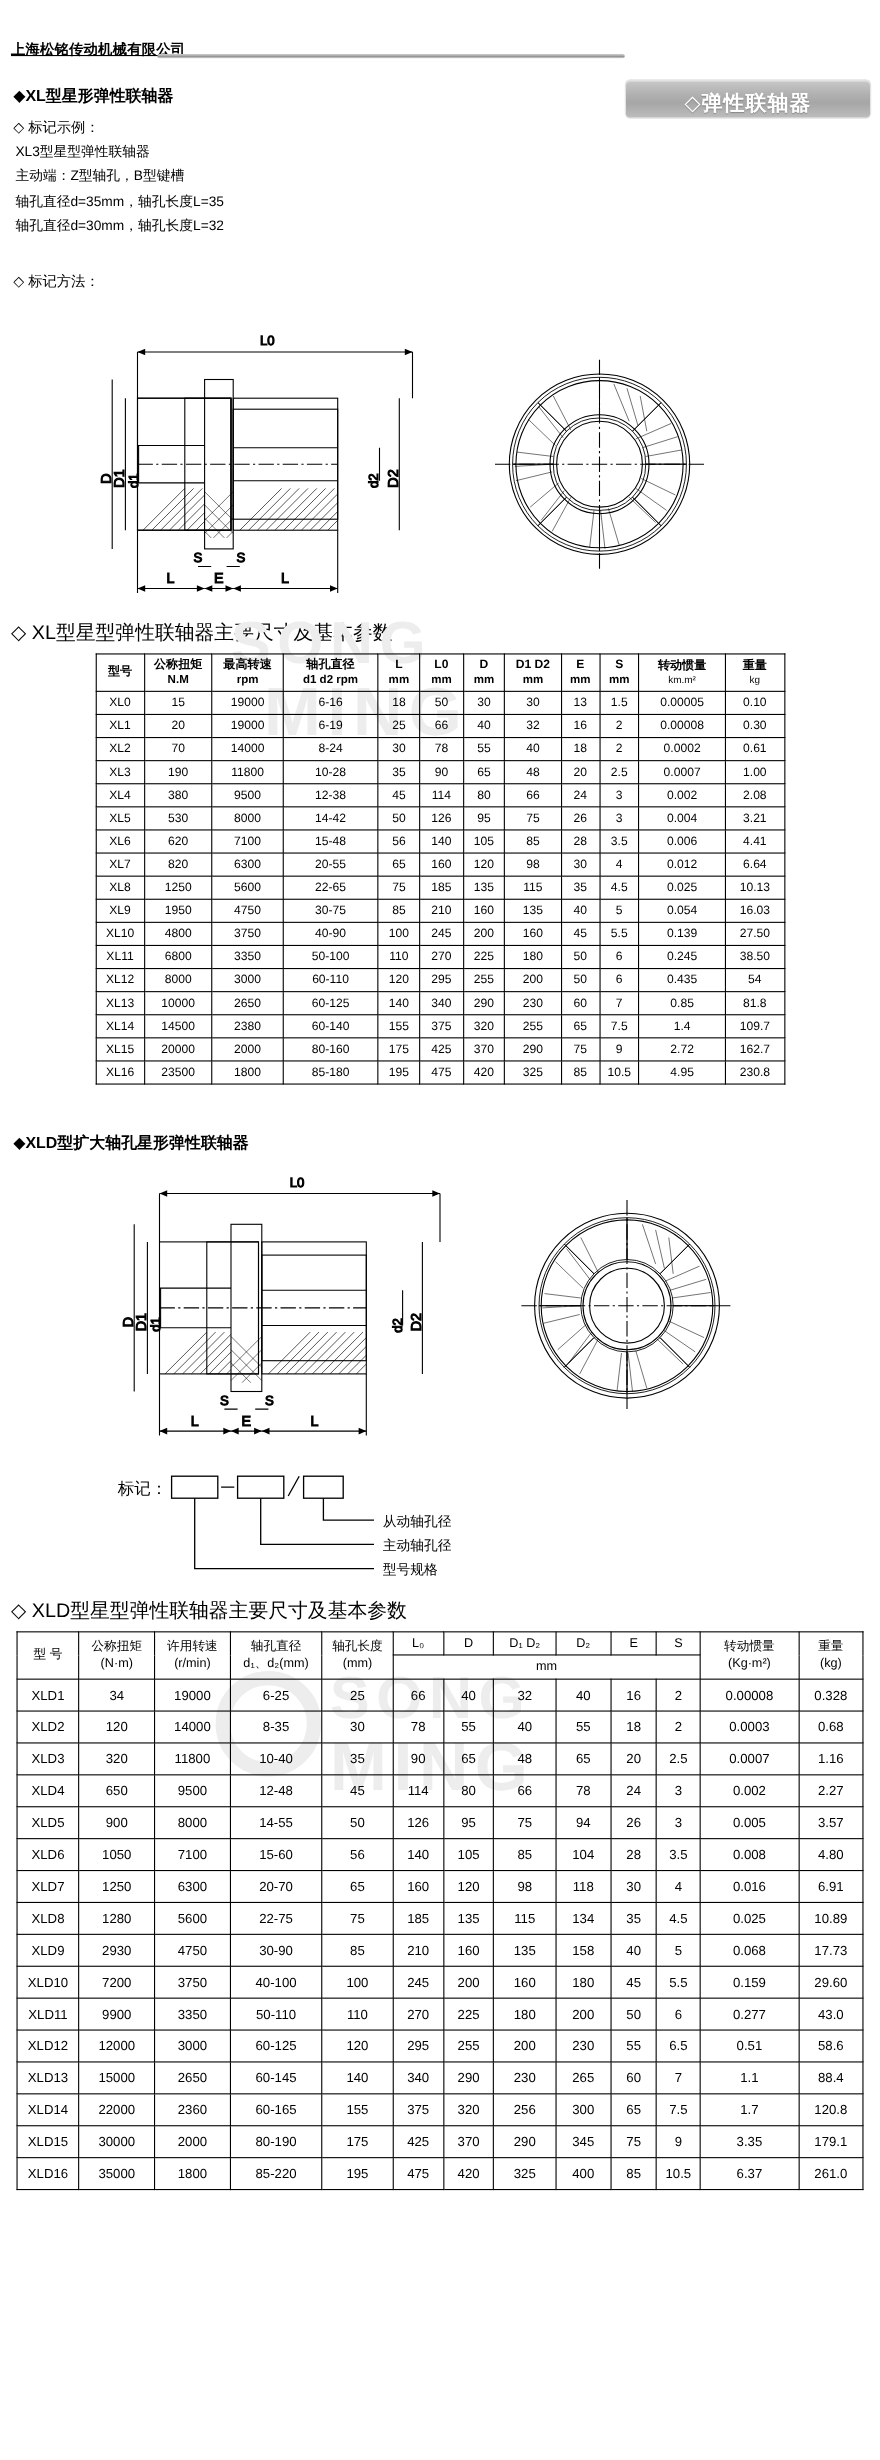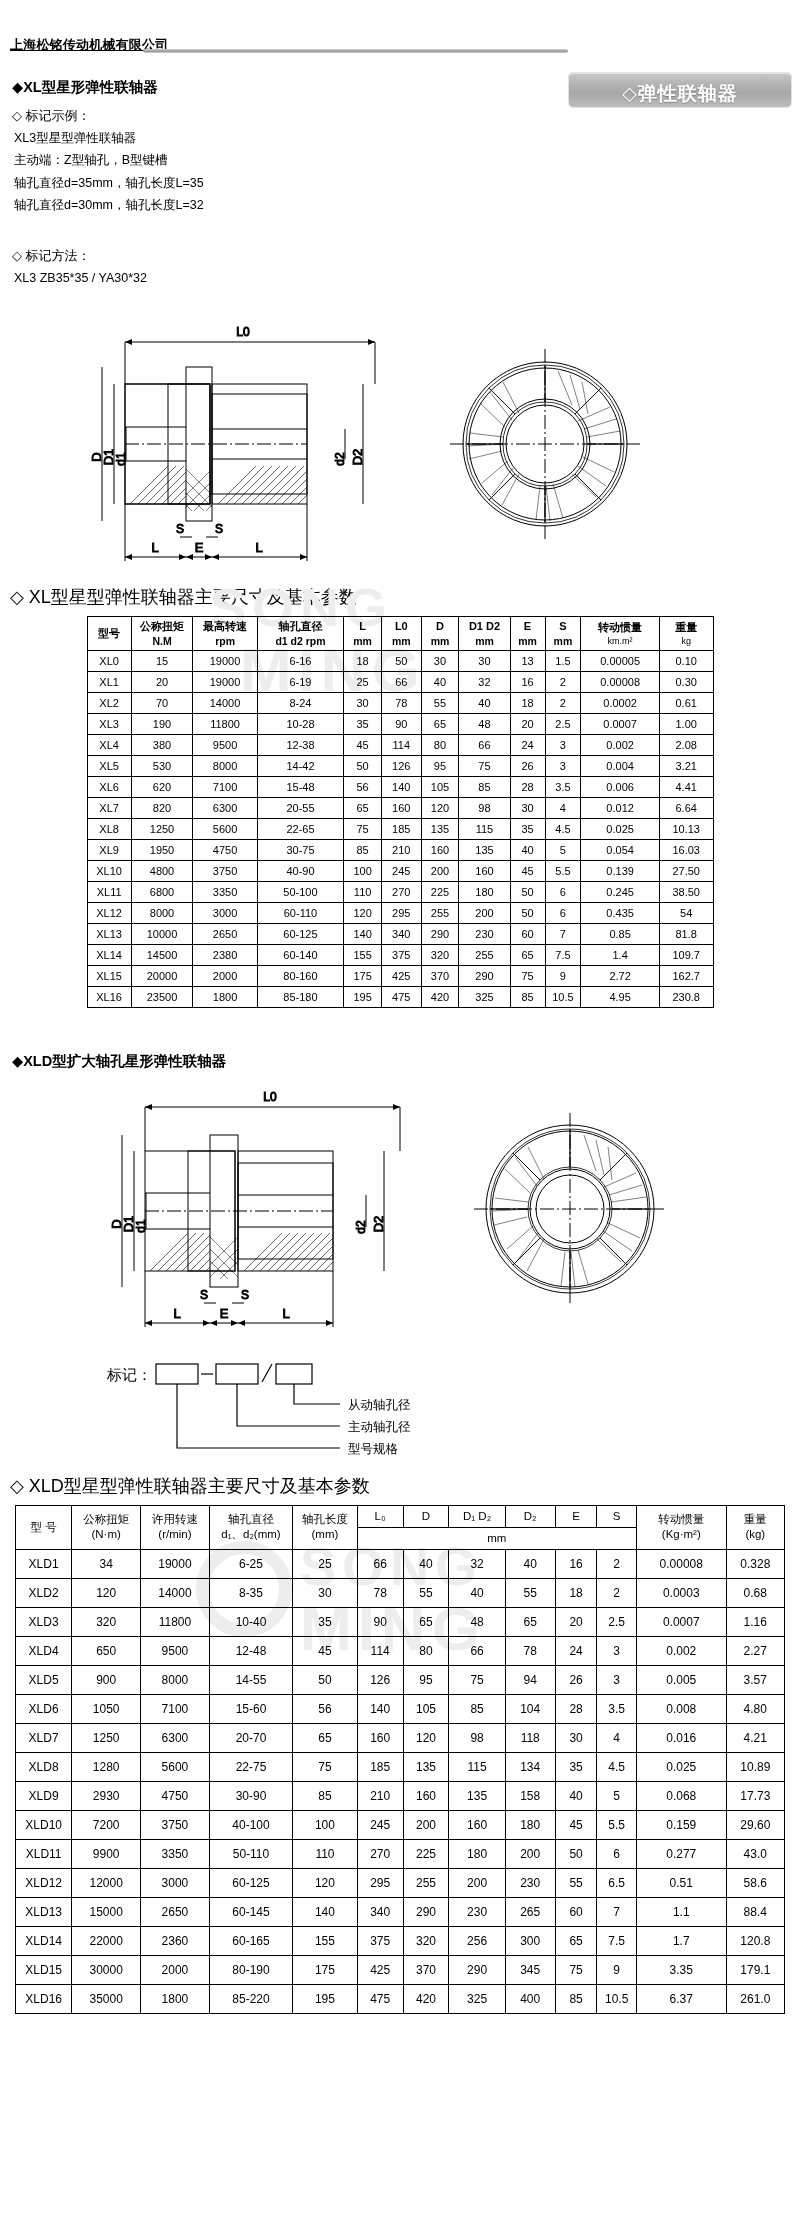--- a/index.html
+++ b/index.html
@@ -164,21 +164,20 @@
 
   <div class="sub-title">◇ 标记示例：</div>
   <div class="txt-line">XL3型星型弹性联轴器</div>
   <div class="txt-line">主动端：Z型轴孔，B型键槽</div>
   <div class="txt-line">轴孔直径d=35mm，轴孔长度L=35</div>
   <div class="txt-line">轴孔直径d=30mm，轴孔长度L=32</div>
 
   <div class="gap-lg"></div>
 
   <div class="sub-title">◇ 标记方法：</div>
-  <div class="txt-line">XL3 ZB35*35 / YA30*32</div>
 
   <div class="gap-md"></div>
 
   <div class="drawing">
     <svg width="800" height="270" viewBox="0 0 800 270">
       <g fill="none" stroke="#000" stroke-width="1">
 
         <line x1="125" y1="33" x2="375" y2="33"></line>
         <path d="M125,33 l7,-3 l0,6 z" fill="#000" stroke="none"></path>
         <path d="M375,33 l-7,-3 l0,6 z" fill="#000" stroke="none"></path>
@@ -859,21 +858,21 @@
             <td>6300</td>
             <td>20-70</td>
             <td>65</td>
             <td>160</td>
             <td>120</td>
             <td>98</td>
             <td>118</td>
             <td>30</td>
             <td>4</td>
             <td>0.016</td>
-            <td>4.21</td>
+            <td>6.91</td>
           </tr>
           <tr>
             <td>XLD8</td>
             <td>1280</td>
             <td>5600</td>
             <td>22-75</td>
             <td>75</td>
             <td>185</td>
             <td>135</td>
             <td>115</td>

